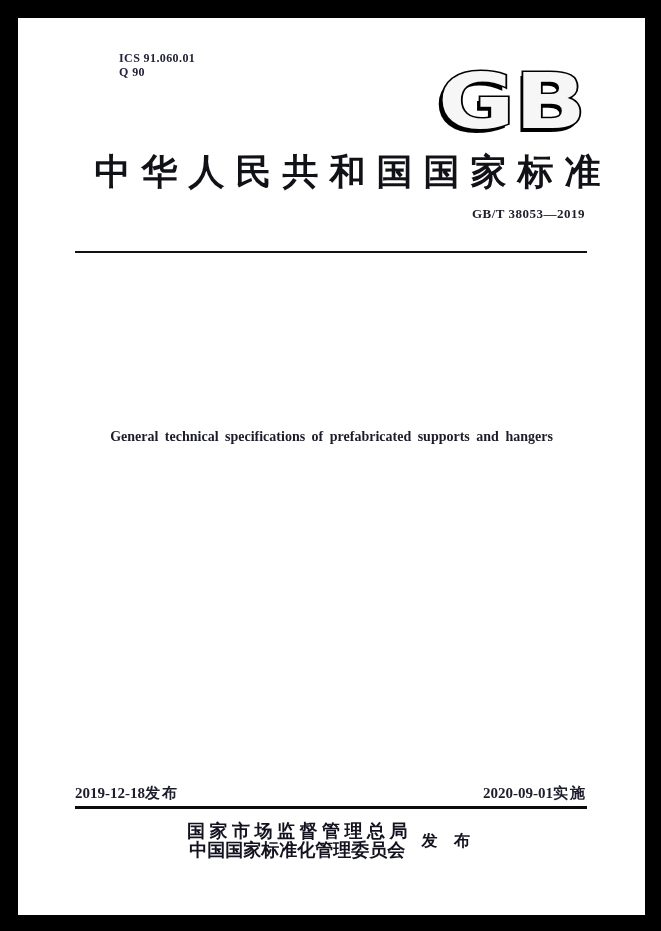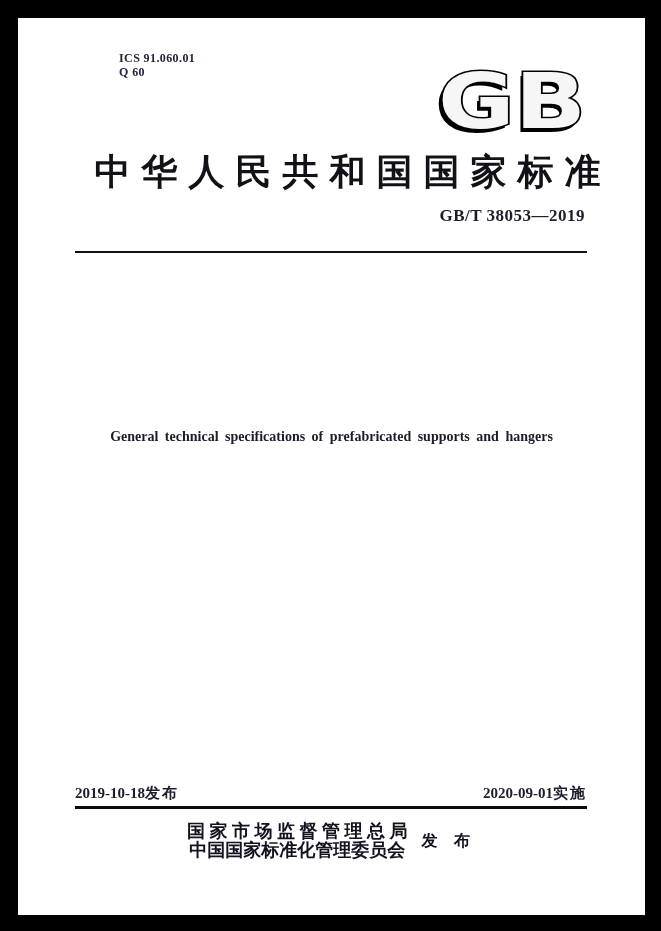--- a/index.html
+++ b/index.html
@@ -35,21 +35,21 @@
     font-size: 36px; font-weight: bold;
     color: #111118;
     letter-spacing: 11px; margin-right: -11px;
     font-family: "Liberation Serif", "DejaVu Serif", serif;
     white-space: nowrap;
     padding-left: 32px;
   }
 
   .std-number {
     right: 60px; top: 188px;
-    font-size: 17px; font-weight: bold;
+    font-size: 13px; font-weight: bold;
     color: #1d1d2b;
     letter-spacing: 0.5px;
     font-family: "Liberation Serif", serif;
   }
 
   .rule-top { left: 57px; top: 233px; width: 512px; height: 2px; background: #111; }
 
   .title-zh {
     left: 0; right: 0; top: 348px;
     text-align: center;
@@ -101,40 +101,40 @@
     white-space: nowrap;
   }
 </style>
 </head>
 <body>
 
 <div class="page">
 
   <div class="abs ics-block">
     <div>ICS 91.060.01</div>
-    <div>Q 60</div>
+    <div>Q 90</div>
   </div>
 
   <svg class="abs gb-logo" viewBox="0 0 154 78" xmlns="http://www.w3.org/2000/svg">
     <text x="1" y="72" font-family="'DejaVu Sans', sans-serif" font-weight="bold" font-size="76" fill="#000" textLength="150" lengthAdjust="spacingAndGlyphs">GB</text>
     <text x="5" y="68" font-family="'DejaVu Sans', sans-serif" font-weight="bold" font-size="76" fill="#f6f6f6" stroke="#000" stroke-width="3" paint-order="stroke" textLength="148" lengthAdjust="spacingAndGlyphs">GB</text>
   </svg>
 
   <div class="abs std-heading">中华人民共和国国家标准</div>
 
   <div class="abs std-number">GB/T 38053—2019</div>
 
   <div class="abs rule-top"></div>
 
 
   <div class="abs title-en">General technical specifications of prefabricated supports and hangers</div>
 
   <div class="abs date-row">
     <div>
-      <span>2019-10-18</span><span class="cjk">发布</span>
+      <span>2019-12-18</span><span class="cjk">发布</span>
     </div>
     <div>
       <span>2020-09-01</span><span class="cjk">实施</span>
     </div>
   </div>
 
   <div class="abs rule-bottom"></div>
 
   <div class="abs issuer-row">
     <div class="issuer-names">

